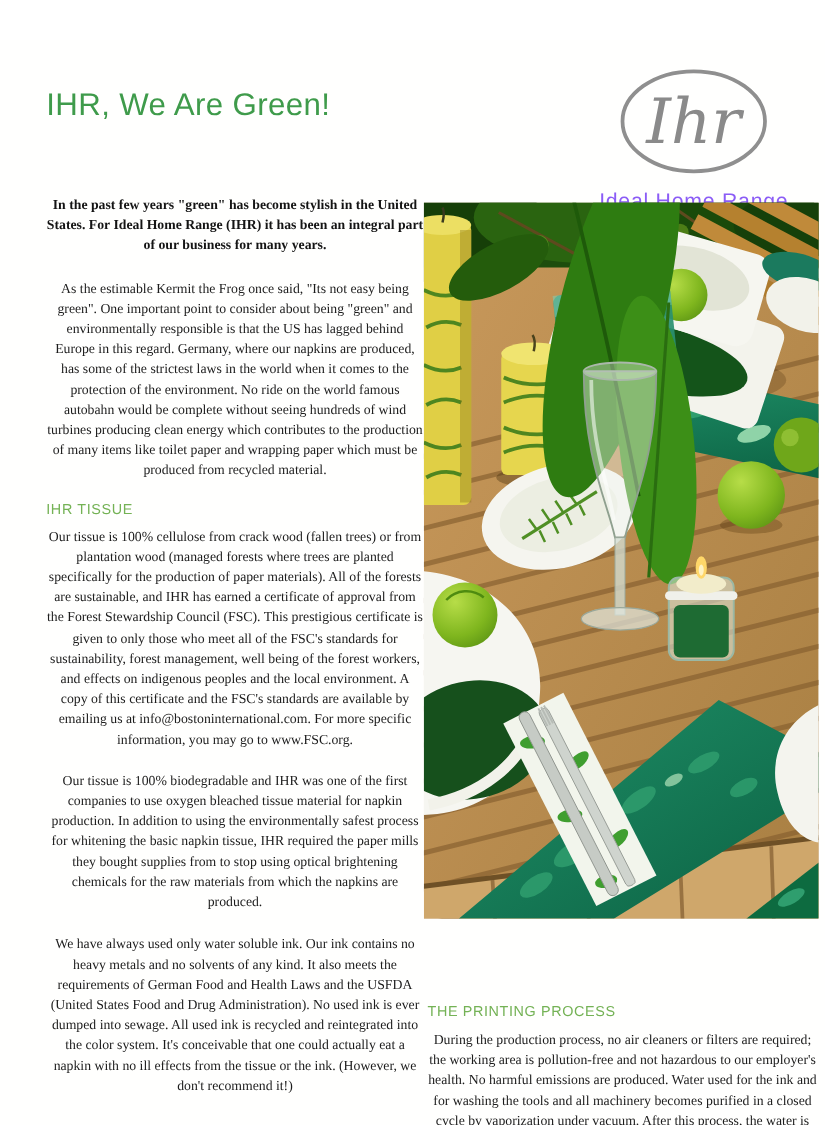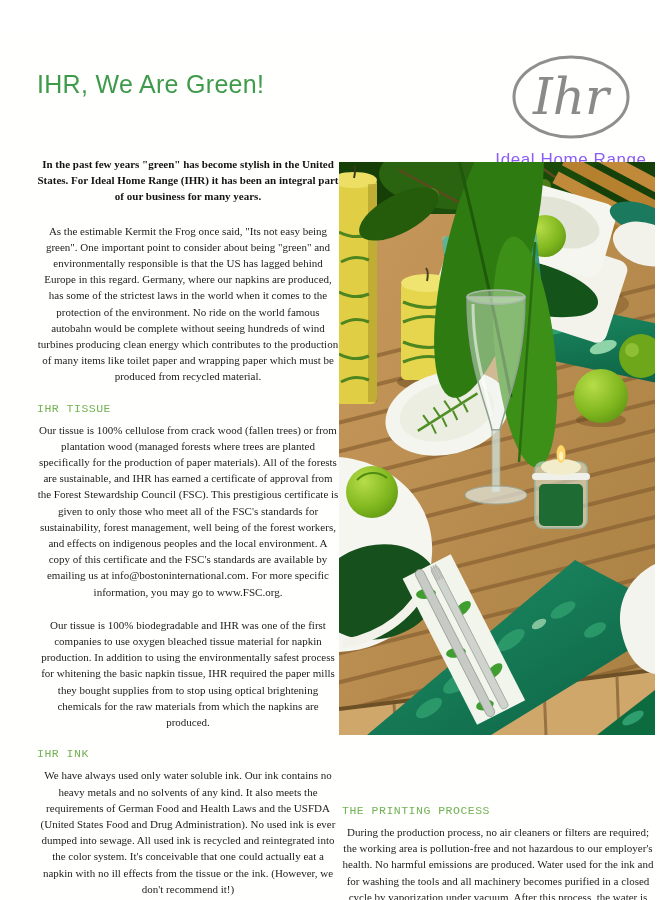--- a/index.html
+++ b/index.html
@@ -1,28 +1,28 @@
 <!DOCTYPE html>
 <html><head>
 <meta charset="utf-8">
 <style>
   html,body{margin:0;padding:0;background:#ffffff;}
   .page{position:relative;width:660px;height:900px;background:#fffffe;overflow:hidden;
         font-family:"Liberation Serif",serif;margin-top:32px;}
   .title{position:absolute;left:37px;top:38px;margin:0;
          font-family:"Liberation Sans",sans-serif;font-weight:normal;
          font-size:25px;letter-spacing:.3px;color:#3f9b4b;}
-  .logo{position:absolute;right:4px;top:20px;width:170px;text-align:center;}
+  .logo{position:absolute;right:20px;top:20px;width:170px;text-align:center;}
   .logo-name{font-family:"Liberation Sans",sans-serif;font-size:17px;color:#8b5cf6;
              letter-spacing:.6px;margin-top:2px;}
   .left-col{position:absolute;left:37px;top:124px;width:302px;}
   .right-text{position:absolute;left:342px;top:772px;width:312px;}
   p{font-size:11px;line-height:16.2px;color:#1c1c1c;margin:0 0 17px;text-align:center;}
   p.intro{font-weight:bold;color:#141414;margin-bottom:18px;}
-  h2.sec{font-family:Liberation Mono, monospace;font-weight:normal;
+  h2.sec{font-family:Liberation Sans, sans-serif;font-weight:normal;
          font-size:11.5px;line-height:13px;letter-spacing:.5px;color:#74b255;
          margin:0 0 7px;}
   h2.sec.first{margin-top:14px;}
   .photo{position:absolute;left:339px;top:130px;width:316px;height:573px;overflow:hidden;}
   .photo svg{display:block;}
 </style>
 </head>
 <body>
 
 <div class="page">
@@ -36,21 +36,20 @@
     </svg>
     <div class="logo-name">Ideal Home Range</div>
   </div>
 
   <div class="left-col">
     <p class="intro">In the past few years "green" has become stylish in the United States. For Ideal Home Range (IHR) it has been an integral part of our business for many years.</p>
     <p>As the estimable Kermit the Frog once said, "Its not easy being green". One important point to consider about being "green" and environmentally responsible is that the US has lagged behind Europe in this regard. Germany, where our napkins are produced, has some of the strictest laws in the world when it comes to the protection of the environment. No ride on the world famous autobahn would be complete without seeing hundreds of wind turbines producing clean energy which contributes to the production of many items like toilet paper and wrapping paper which must be produced from recycled material.</p>
     <h2 class="sec first">IHR TISSUE</h2>
     <p>Our tissue is 100% cellulose from crack wood (fallen trees) or from plantation wood (managed forests where trees are planted specifically for the production of paper materials). All of the forests are sustainable, and IHR has earned a certificate of approval from the Forest Stewardship Council (FSC). This prestigious certificate is given to only those who meet all of the FSC's standards for sustainability, forest management, well being of the forest workers, and effects on indigenous peoples and the local environment. A copy of this certificate and the FSC's standards are available by emailing us at info@bostoninternational.com. For more specific information, you may go to www.FSC.org.</p>
     <p>Our tissue is 100% biodegradable and IHR was one of the first companies to use oxygen bleached tissue material for napkin production. In addition to using the environmentally safest process for whitening the basic napkin tissue, IHR required the paper mills they bought supplies from to stop using optical brightening chemicals for the raw materials from which the napkins are produced.</p>
-    <h2 class="sec">IHR INK</h2>
     <p>We have always used only water soluble ink. Our ink contains no heavy metals and no solvents of any kind. It also meets the requirements of German Food and Health Laws and the USFDA (United States Food and Drug Administration). No used ink is ever dumped into sewage. All used ink is recycled and reintegrated into the color system. It's conceivable that one could actually eat a napkin with no ill effects from the tissue or the ink. (However, we don't recommend it!)</p>
   </div>
 
   <div class="photo" title="Outdoor table set with white square dishes, limes, leaf-print teal napkins, yellow leaf-print candles and a wine glass on a wooden slat table">
     <svg width="316" height="573" viewBox="0 0 316 573">
       <defs>
         <linearGradient id="woodg" x1="0" y1="0" x2="1" y2="1">
           <stop offset="0" stop-color="#c9995c"></stop>
             <stop offset="1" stop-color="#a87f42"></stop>
         </linearGradient>

